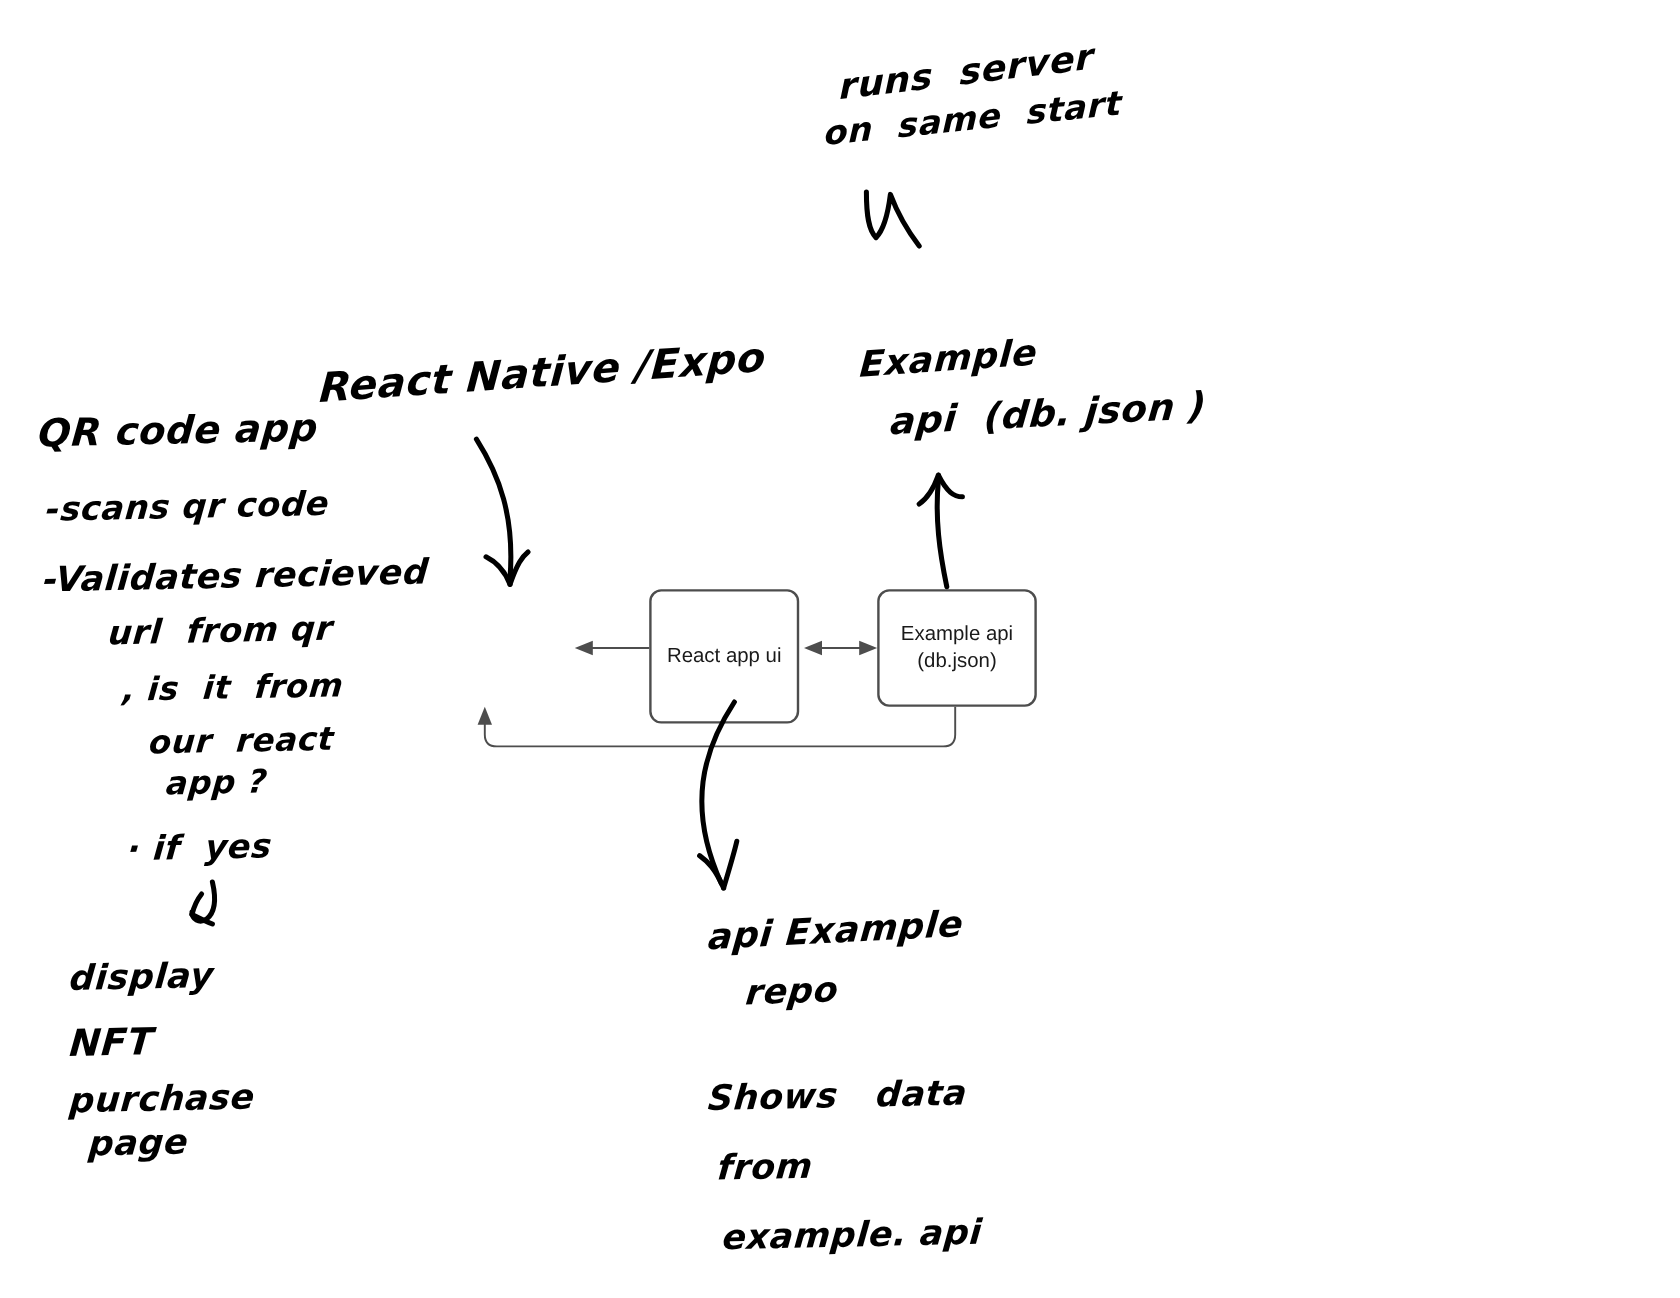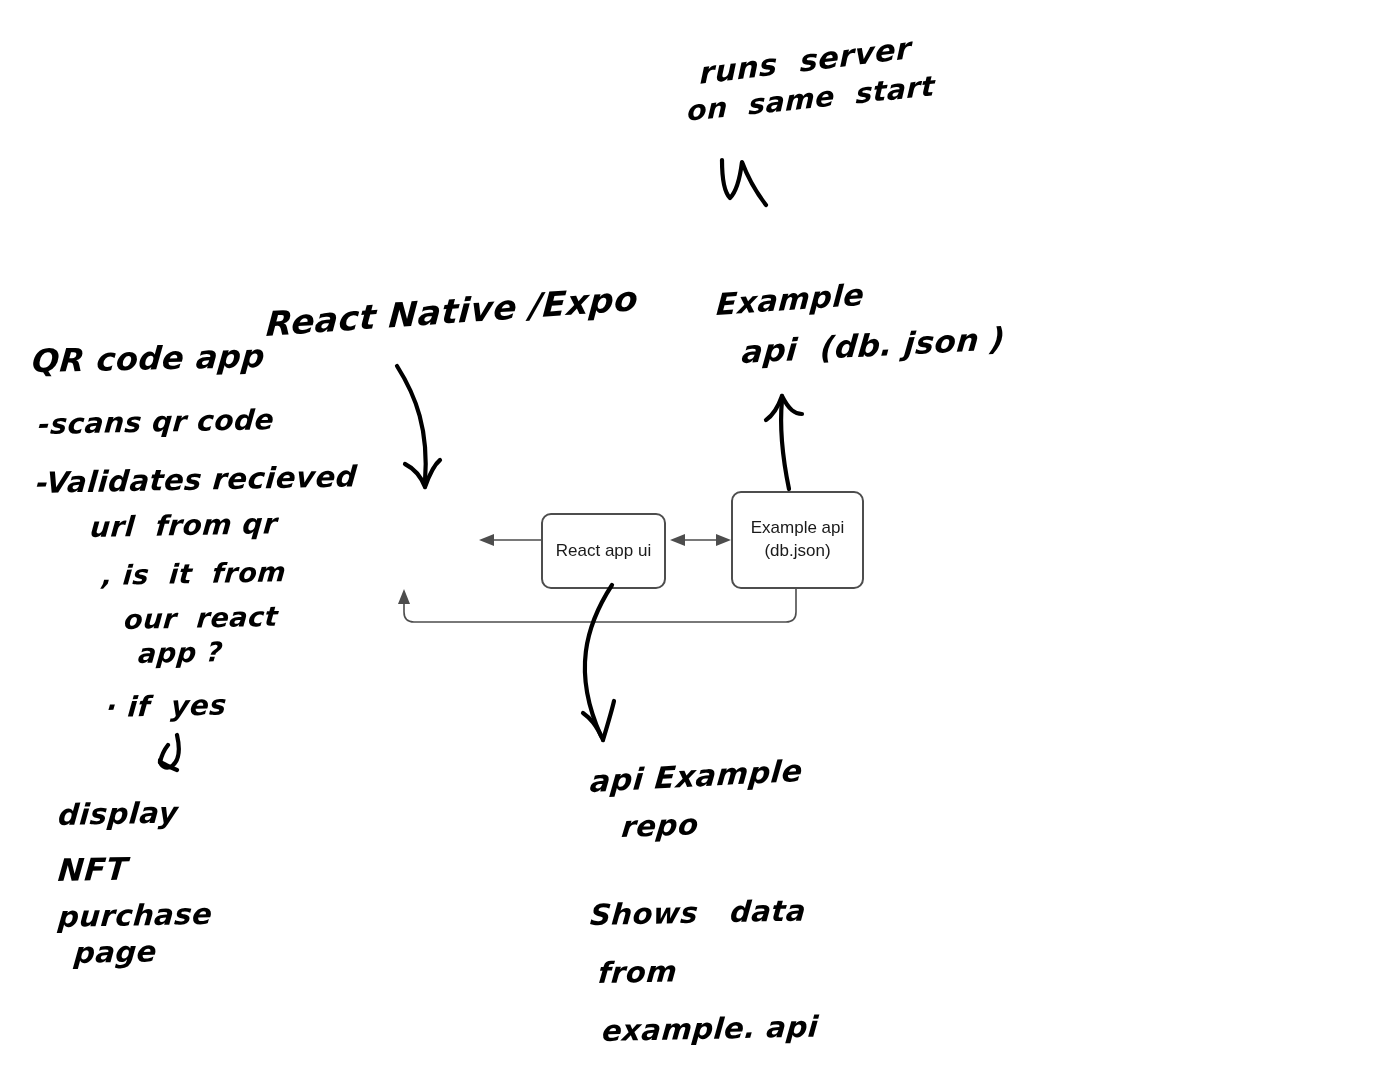--- a/index.html
+++ b/index.html
@@ -102,21 +102,21 @@
   <div class="hand hw" style="left:744px; top:330px; font-size:31px; transform:skewX(-8deg) rotate(-3deg);">api  (db. json )</div>
 
   <div class="hand hw" style="left:592px; top:760px; font-size:30px; transform:skewX(-8deg) rotate(-3deg);">api Example</div>
   <div class="hand hw" style="left:624px; top:806px; font-size:29px; transform:skewX(-8deg) rotate(-2deg);">repo</div>
 
   <div class="hand hw" style="left:592px; top:894px; font-size:29px;">Shows   data</div>
   <div class="hand hw" style="left:600px; top:952px; font-size:29px;">from</div>
   <div class="hand hw" style="left:604px; top:1010px; font-size:29px;">example. api</div>
 
 
-  <div class="box" style="left:541px; top:513px; width:125px; height:76px;">React app ui</div>
+  <div class="box" style="left:541px; top:491px; width:125px; height:112px;">React app ui</div>
 
   <div class="box" style="left:731px; top:491px; width:133px; height:98px;">Example api
 (db.json)</div>
 
   <svg class="overlay" viewBox="0 0 1400 1082">
 
     <g>
       <line class="ink-thin" x1="541" y1="540" x2="490" y2="540"></line>
       <polygon class="inkfill" points="479,540 494,534 494,546"></polygon>
     </g>

